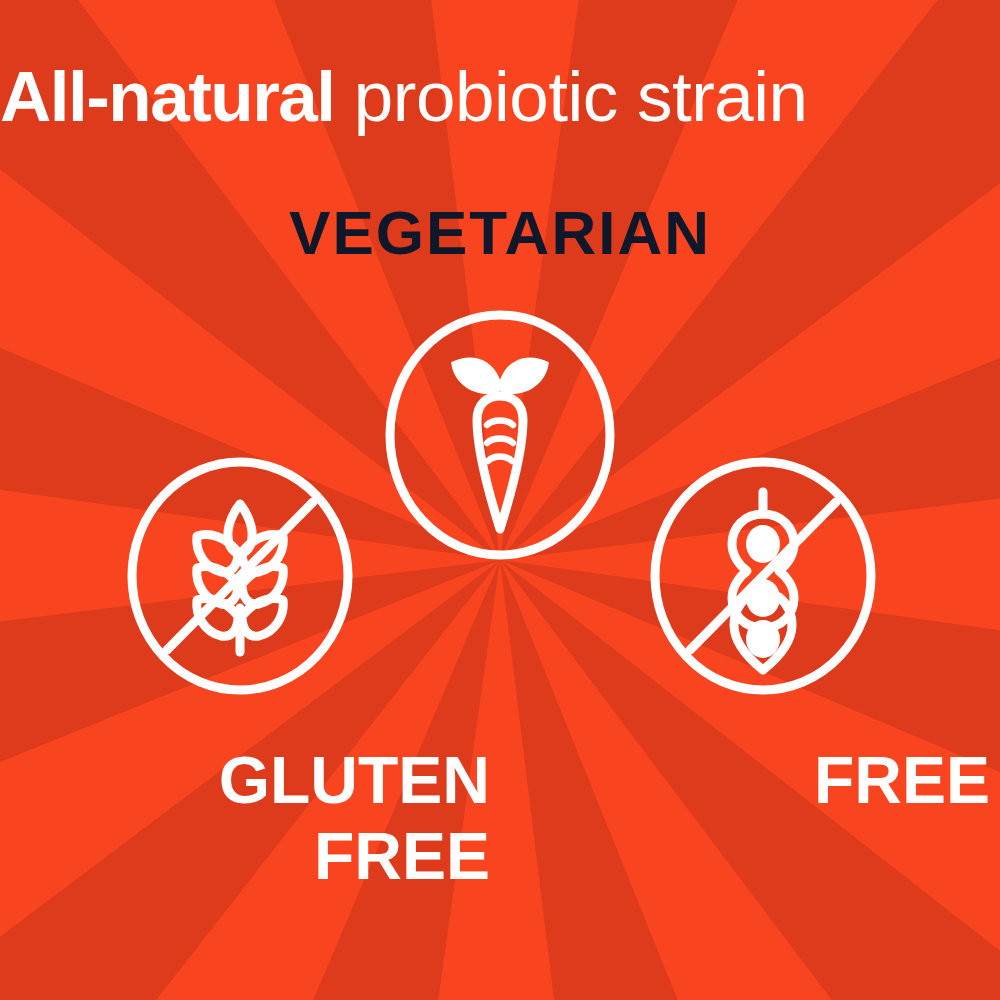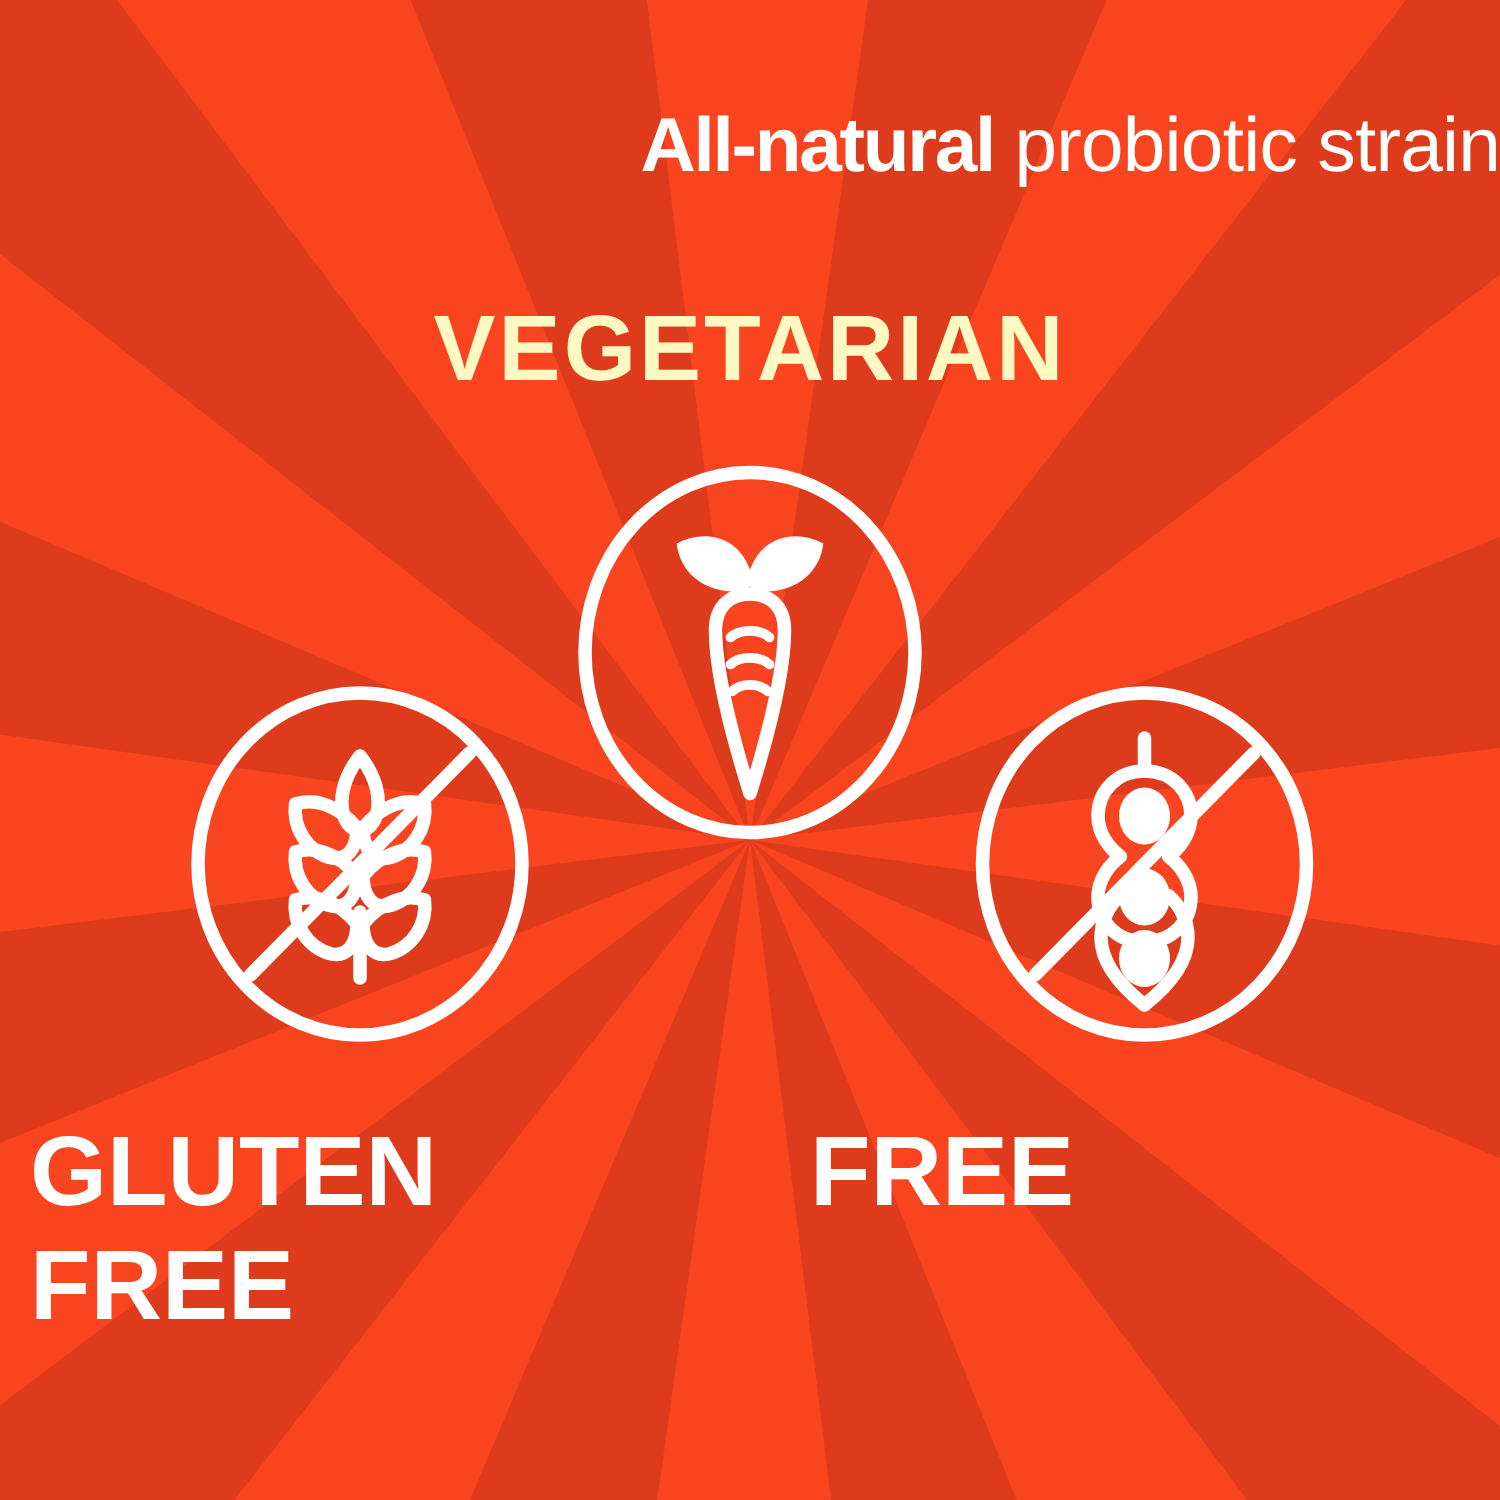--- a/index.html
+++ b/index.html
@@ -29,44 +29,44 @@
     height: 1000px;
     z-index: 2;
   }
 
   
   .headline {
     position: absolute;
     left: 0;
     top: 62px;
     width: 1000px;
-    text-align: right;
+    text-align: left;
     color: #FFFFFF;
-    font-size: 51px;
+    font-size: 71px;
     line-height: 70px;
     letter-spacing: -0.5px;
     white-space: nowrap;
   }
   .headline .strong {
     font-weight: 700;
     letter-spacing: -1.5px;
   }
   .headline .light {
     font-weight: 400;
     letter-spacing: -0.5px;
   }
 
   
   .veg-word {
     position: absolute;
     left: 0;
     top: 196px;
     width: 1000px;
     text-align: center;
-    color: #fef9c3;
+    color: #0f172a;
     font-size: 62px;
     font-weight: 700;
     letter-spacing: 2px;
     line-height: 74px;
     white-space: nowrap;
   }
 
   
   .badge {
     position: absolute;
@@ -78,21 +78,21 @@
   #badge-soy        { left: 648px; top: 456px; width: 230px; height: 240px; }
 
   
   .caption {
     position: absolute;
     color: #FFFFFF;
     font-weight: 700;
     font-size: 66px;
     line-height: 76px;
     letter-spacing: 0px;
-    text-align: left;
+    text-align: right;
     white-space: nowrap;
   }
   #caption-gluten { left: 20px;  top: 742px; width: 470px; }
   #caption-soy    { left: 540px; top: 742px; width: 450px; }
   .caption .line { display: block; }
 </style>
 </head>
 <body>
 
 <div id="stage">

